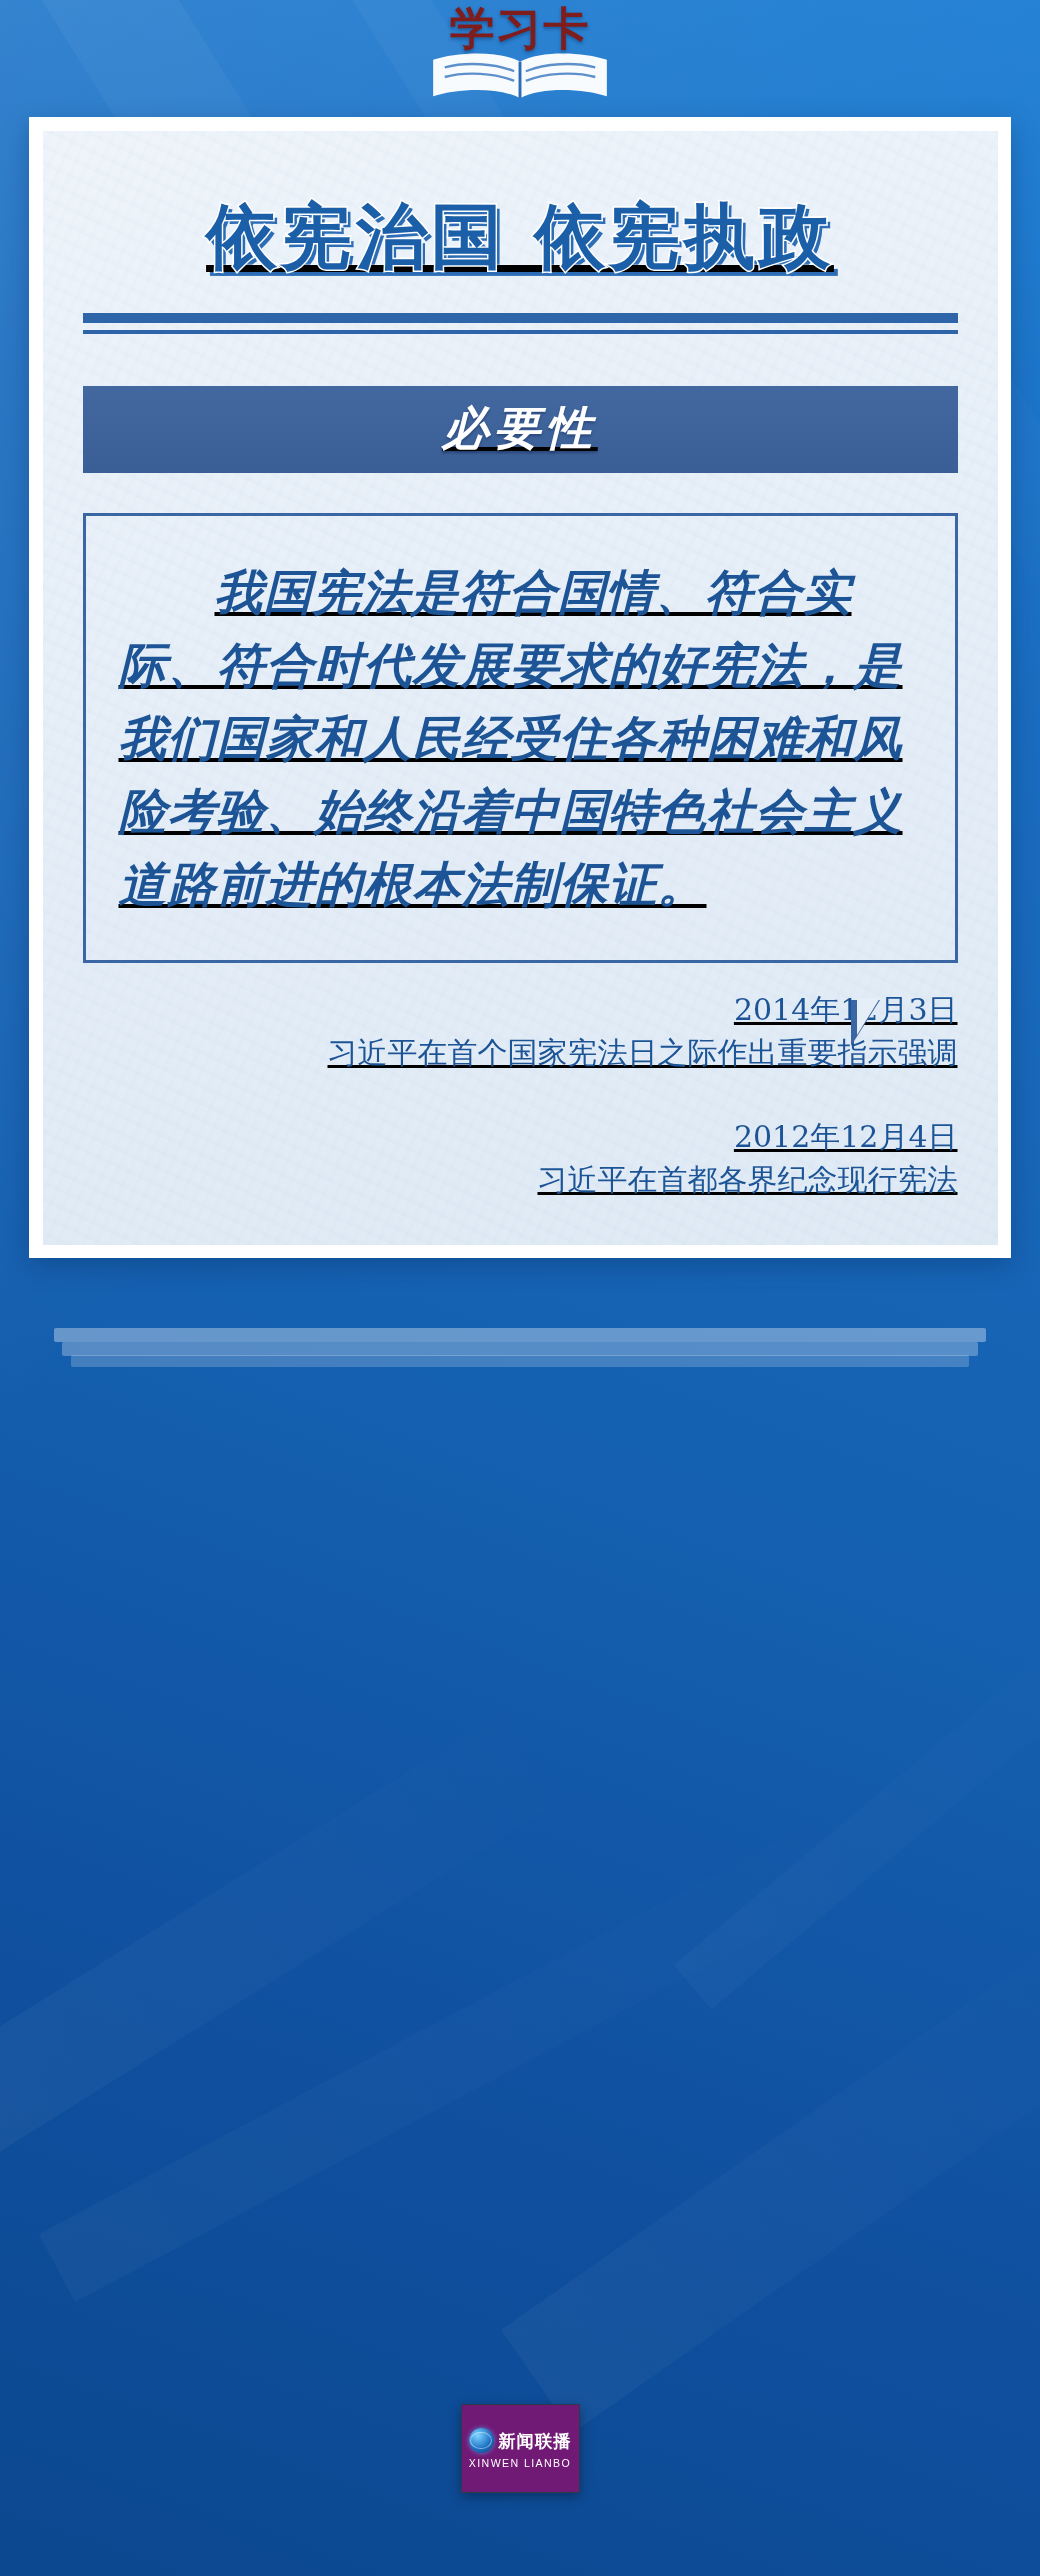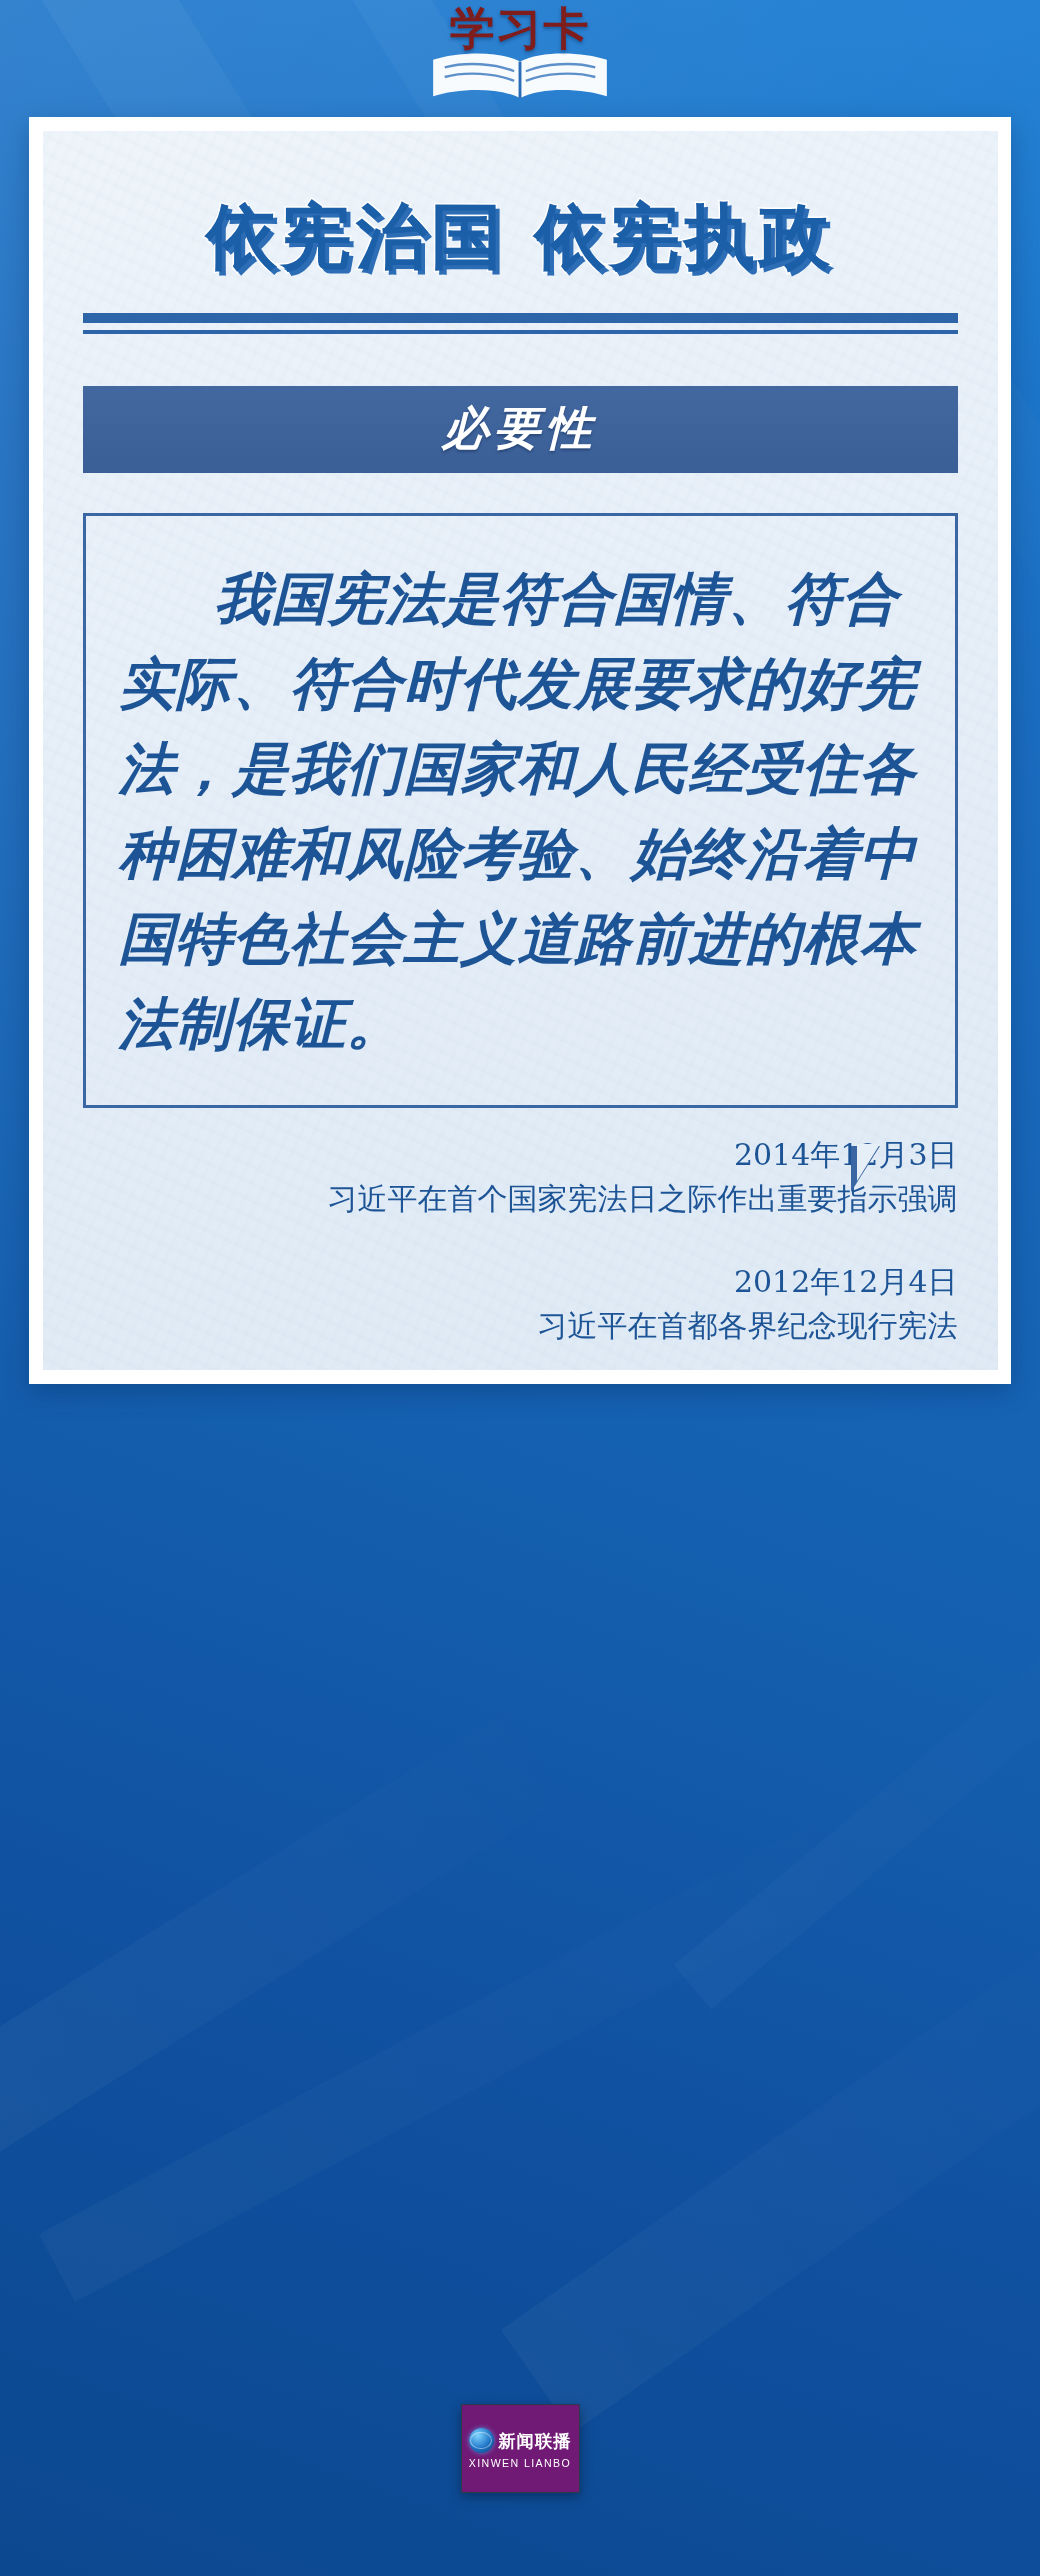--- a/index.html
+++ b/index.html
@@ -89,21 +89,22 @@
     width: 982px;
     background: #ffffff;
     padding: 13.5px;
     box-shadow: 0 7.7px 25px rgba(0,30,70,.28);
   }
   .card-inner {
     background:
       repeating-linear-gradient(115deg, rgba(255,255,255,0) 0px, rgba(255,255,255,0) 5.8px, rgba(0,60,120,0.012) 6.7px, rgba(255,255,255,0) 11.6px),
       repeating-linear-gradient(25deg, rgba(255,255,255,0) 0px, rgba(255,255,255,0) 8.7px, rgba(0,60,120,0.015) 9.6px, rgba(255,255,255,0) 15.4px),
       linear-gradient(170deg, #eef4fa 0%, #e7eff8 40%, #dfeaf5 100%);
-    padding: 44px 40px 23px 40px;
+    padding: 44px 40px 43px 40px;
+    text-decoration: underline;
   }
 
   
   .main-title {
     text-align: center;
     font-size: 71px;
     font-weight: bold;
     color: #1b5fa8;
     letter-spacing: 3.9px;
     line-height: 1.1;
@@ -150,21 +151,21 @@
   
   .quote-block { margin-top: 40px; }
   .bubble {
     position: relative;
     border: 3.9px solid #3b66a4;
     padding: 40px 33px 39px 33px;
     background: transparent;
   }
   .bubble p {
     color: #1d5496;
-    font-size: 56px;
+    font-size: 48px;
     line-height: 1.52;
     letter-spacing: 1px;
     text-indent: 96px;
     font-family: "DejaVu Serif", "Liberation Serif", serif;
     font-style: italic;
     font-weight: bold;
   }
   
   .tail {
     position: absolute;

